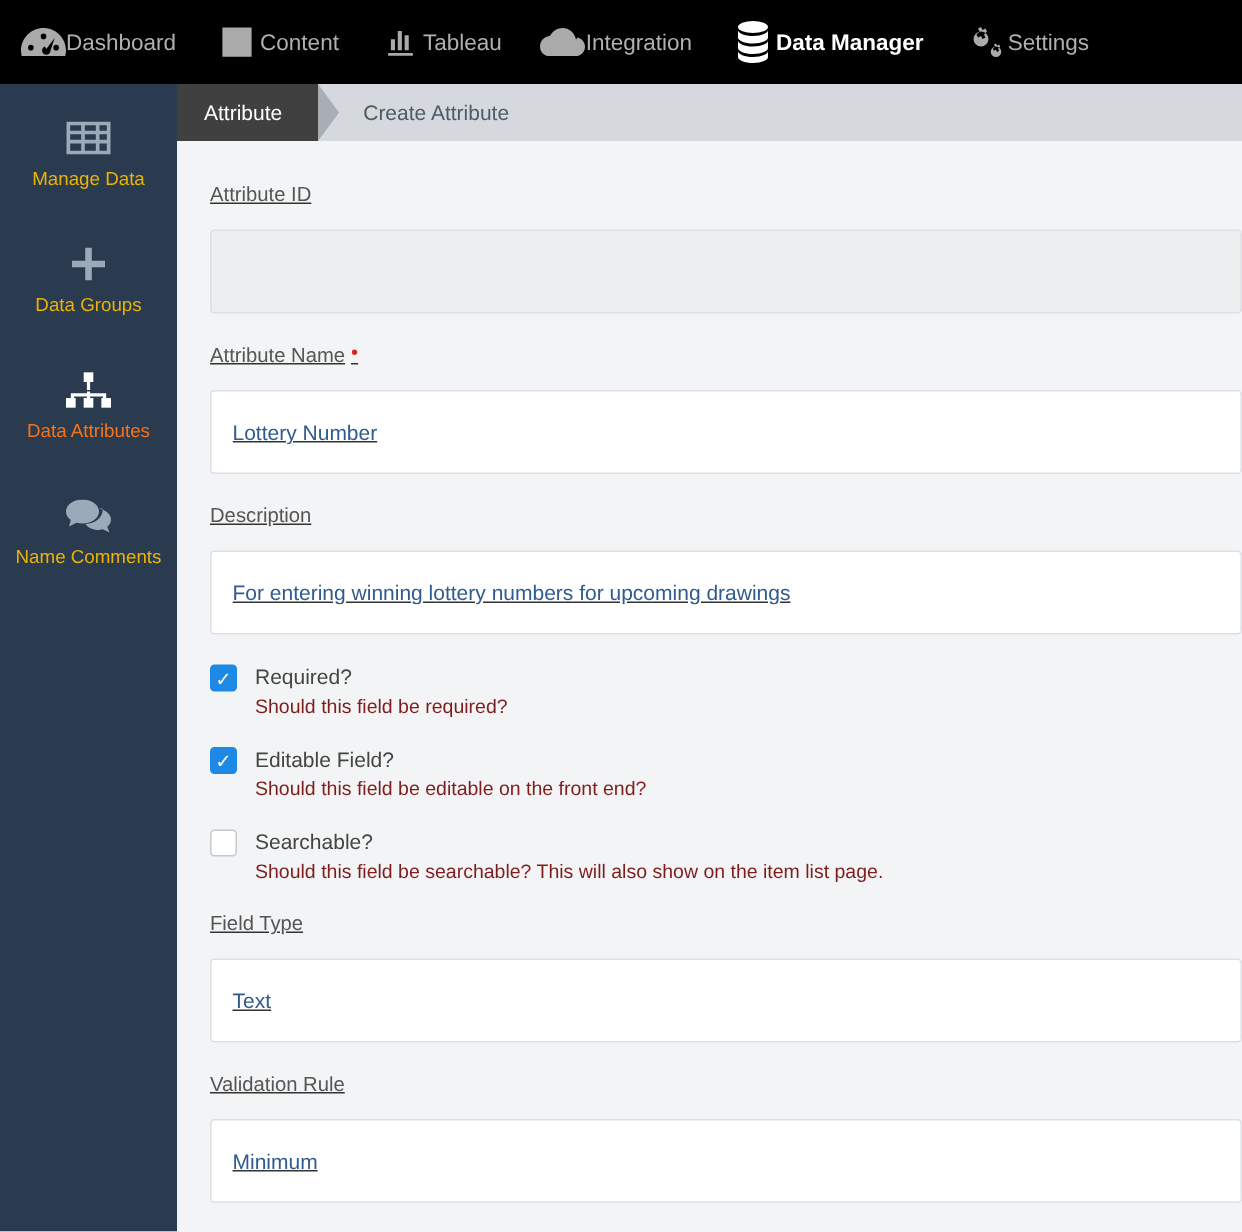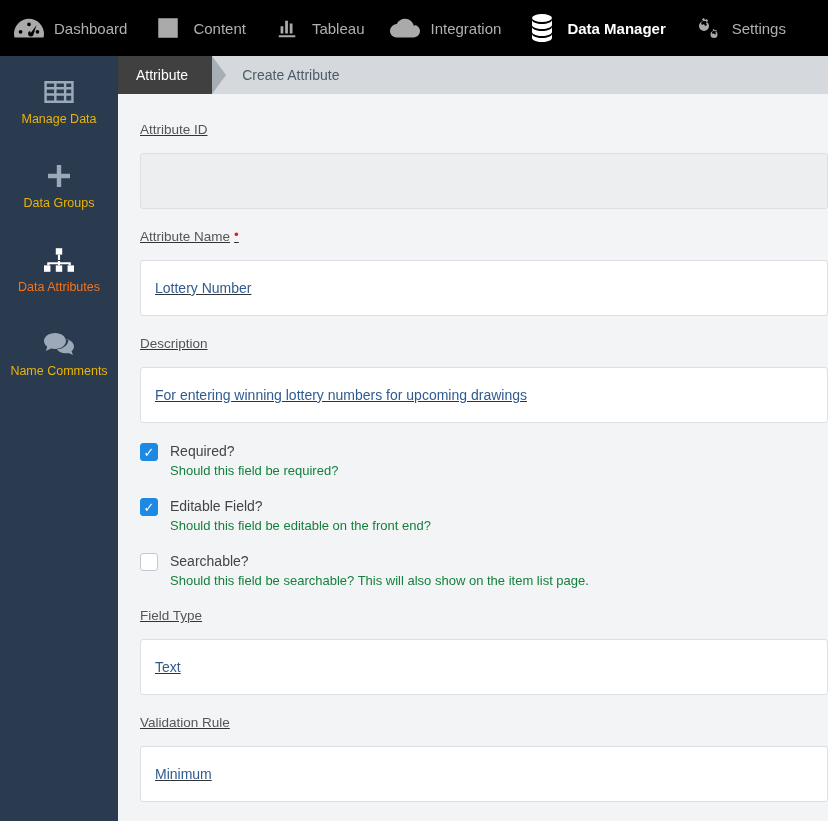--- a/index.html
+++ b/index.html
@@ -1,20 +1,20 @@
 <!DOCTYPE html>
 <html><head>
   <meta charset="utf-8">
   <style>
     * { box-sizing: border-box; margin: 0; padding: 0; }
     body { font-family: "Helvetica Neue", Helvetica, Arial, sans-serif; font-size: 14px; color: #333; background: #f5f5f5; width: 828px; height: 821px; overflow: hidden; }
 
     
     .topnav { background: #000; color: #aaa; height: 56px; display: flex; align-items: center; padding: 0 14px; gap: 26px; }
-    .topnav-item { display: flex; align-items: center; gap: 10px; font-size: 15px; color: #b0b0b0; cursor: pointer; }
+    .topnav-item { display: flex; align-items: center; font-size: 15px; color: #b0b0b0; cursor: pointer; }
     .topnav-item.active { color: #fff; font-weight: 600; }
     .topnav-item .icon { display: inline-flex; align-items: center; justify-content: center; width: 30px; height: 26px; }
     .topnav-item svg { fill: #aaa; }
     .topnav-item.active svg { fill: #fff; }
 
     
     .layout { display: flex; height: calc(821px - 56px); }
 
     
     .sidebar { width: 118px; background: #2a3a4f; color: #c8d1dc; display: flex; flex-direction: column; align-items: center; padding-top: 24px; }
@@ -44,21 +44,21 @@
     }
     .readonly-input { background: #eceef0; color: #888; }
     .text-input input, .select-input input { border: none; outline: none; width: 100%; font-size: 14px; color: #2f5b8f; background: transparent; font-family: inherit; }
 
     .check-row { display: flex; align-items: flex-start; gap: 12px; }
     .checkbox { width: 18px; height: 18px; border-radius: 3px; border: 1px solid #c3c9cf; background: #fff; display: flex; align-items: center; justify-content: center; cursor: pointer; }
     .checkbox.checked { background: #1e88e5; border-color: #1e88e5; }
     .checkbox.checked::after { content: "✓"; color: #fff; font-size: 13px; line-height: 1; }
     .check-texts { display: flex; flex-direction: column; gap: 4px; }
     .check-label { font-size: 14px; color: #444; }
-    .check-desc { font-size: 13px; color: #15803d; }
+    .check-desc { font-size: 13px; color: #7f1d1d; }
 
     .cursor-bar::after { content: ""; display: inline-block; width: 1px; height: 16px; background: #2f5b8f; margin-left: 1px; vertical-align: -2px; }
   </style>
 </head>
 <body>
 
 <div class="topnav">
   <div class="topnav-item">
     <span class="icon">
       <svg viewBox="0 0 32 20" width="30" height="20">

